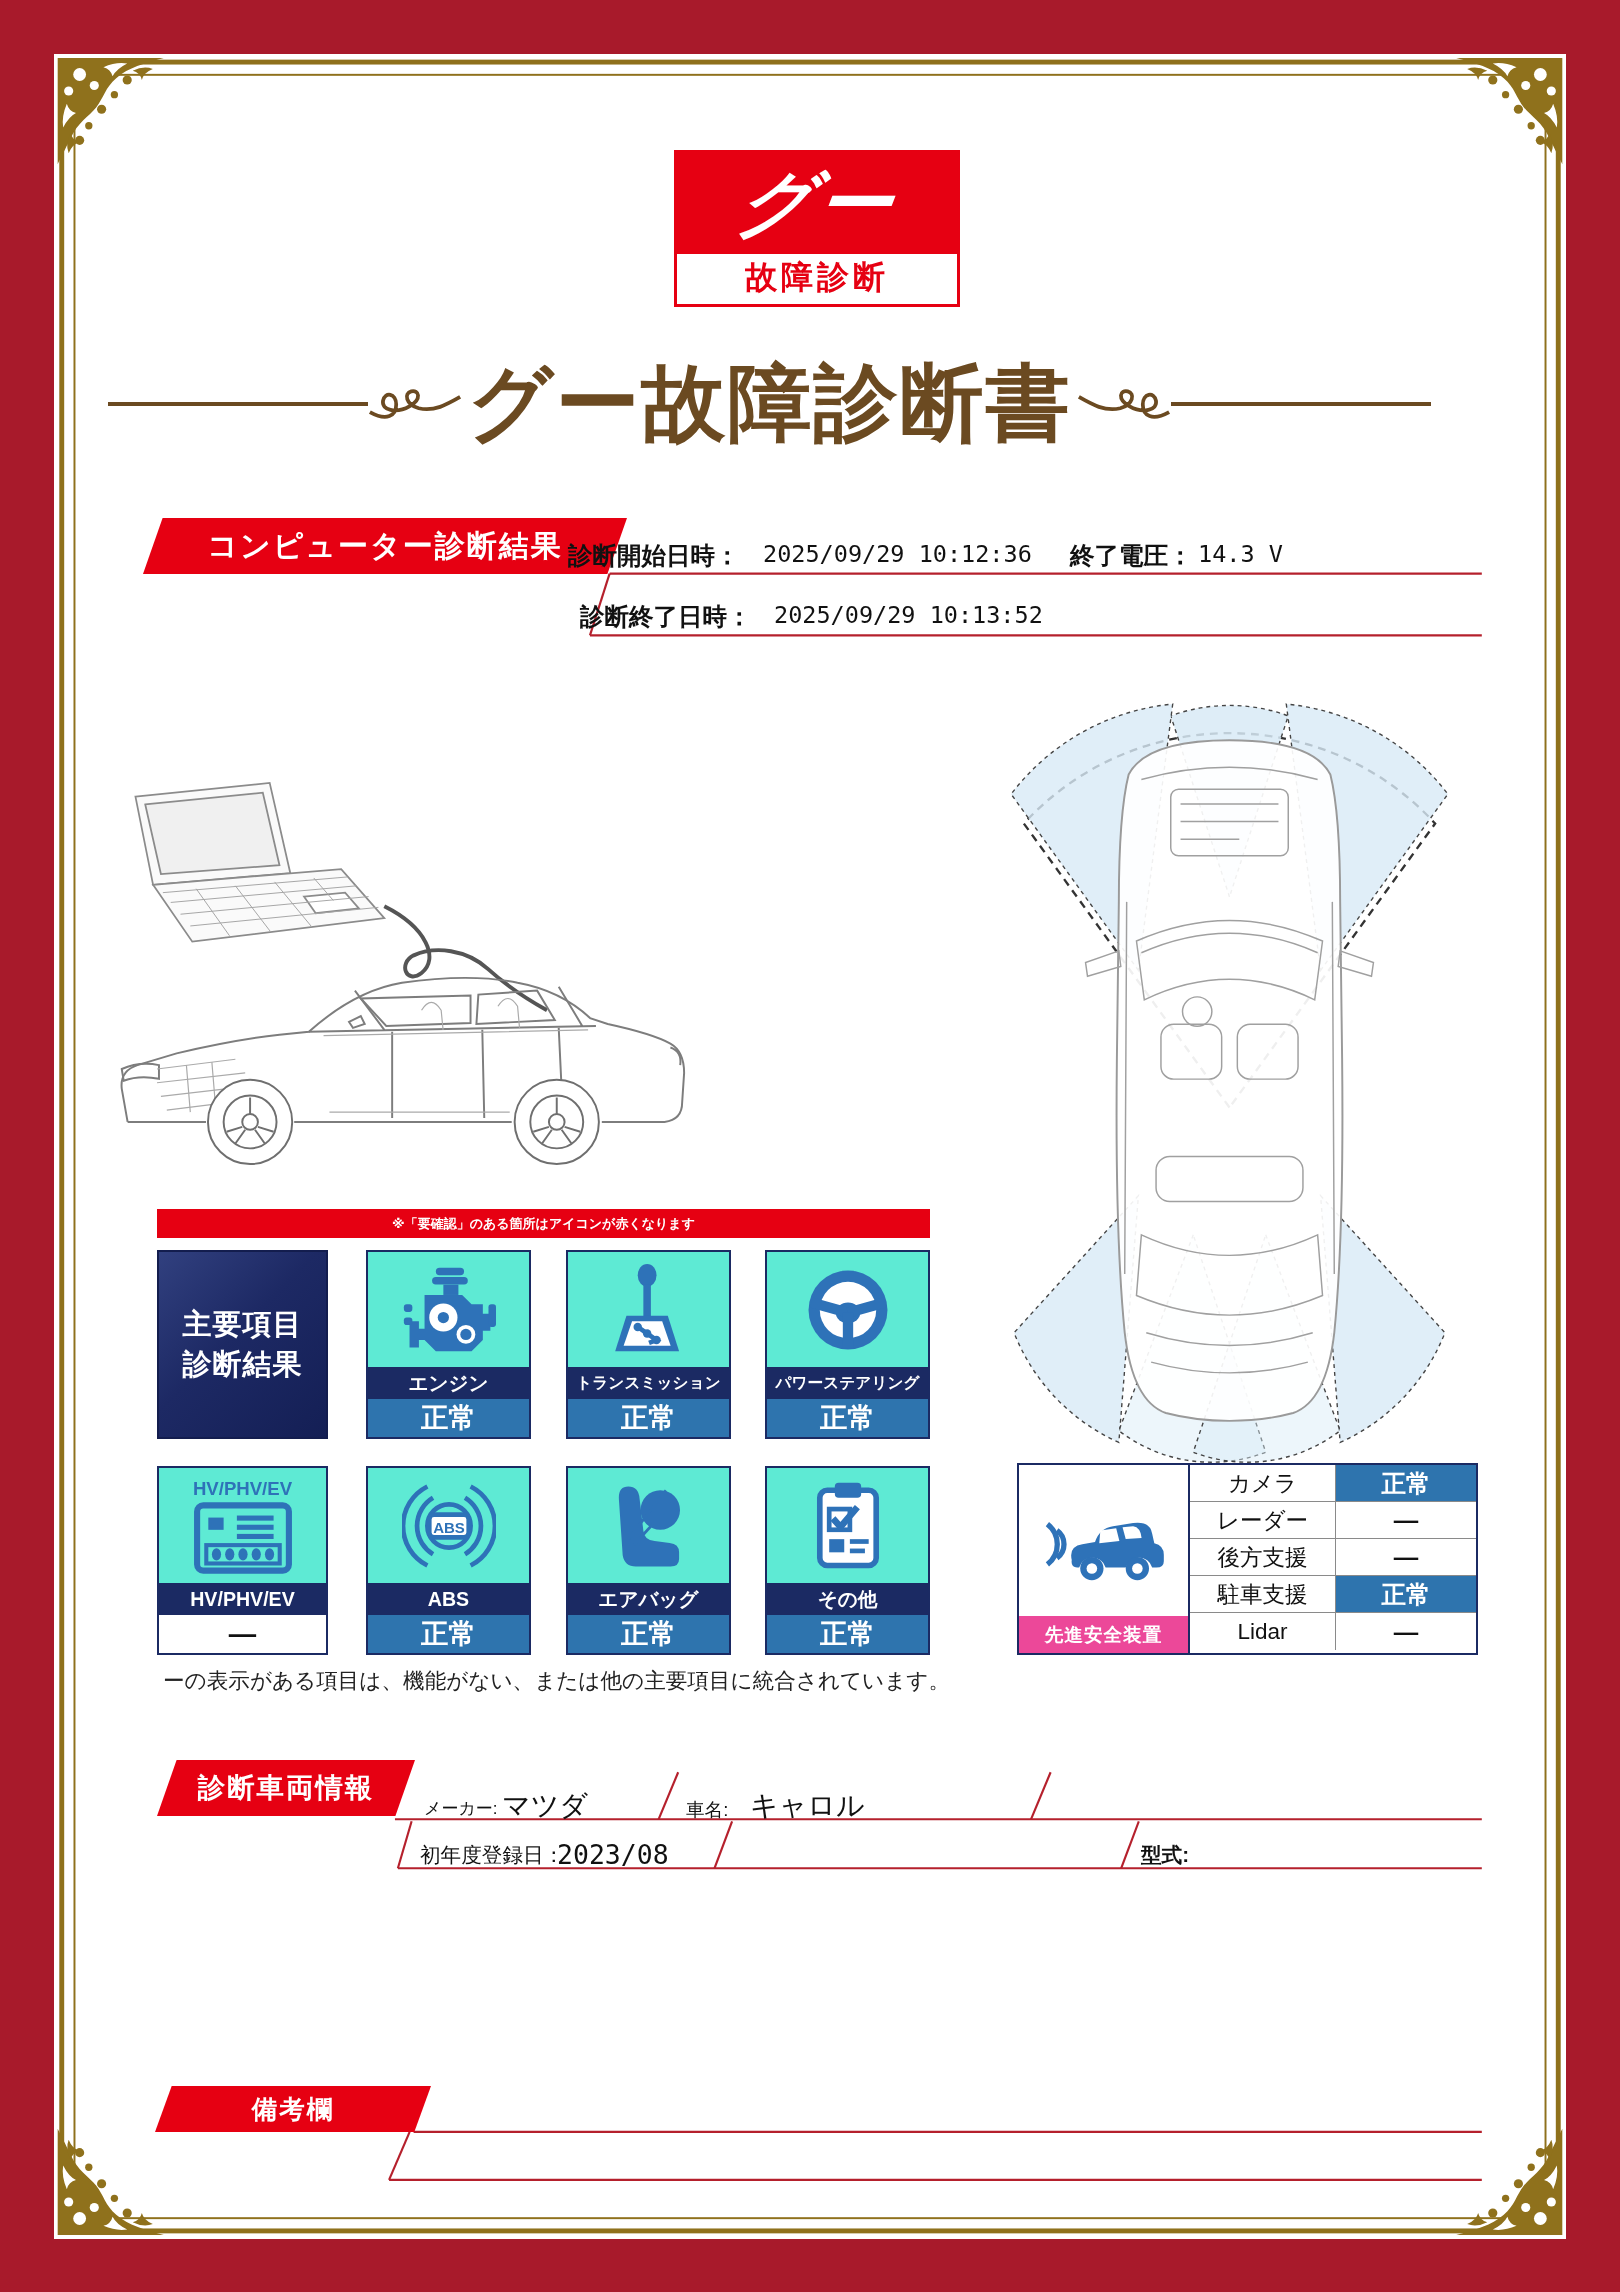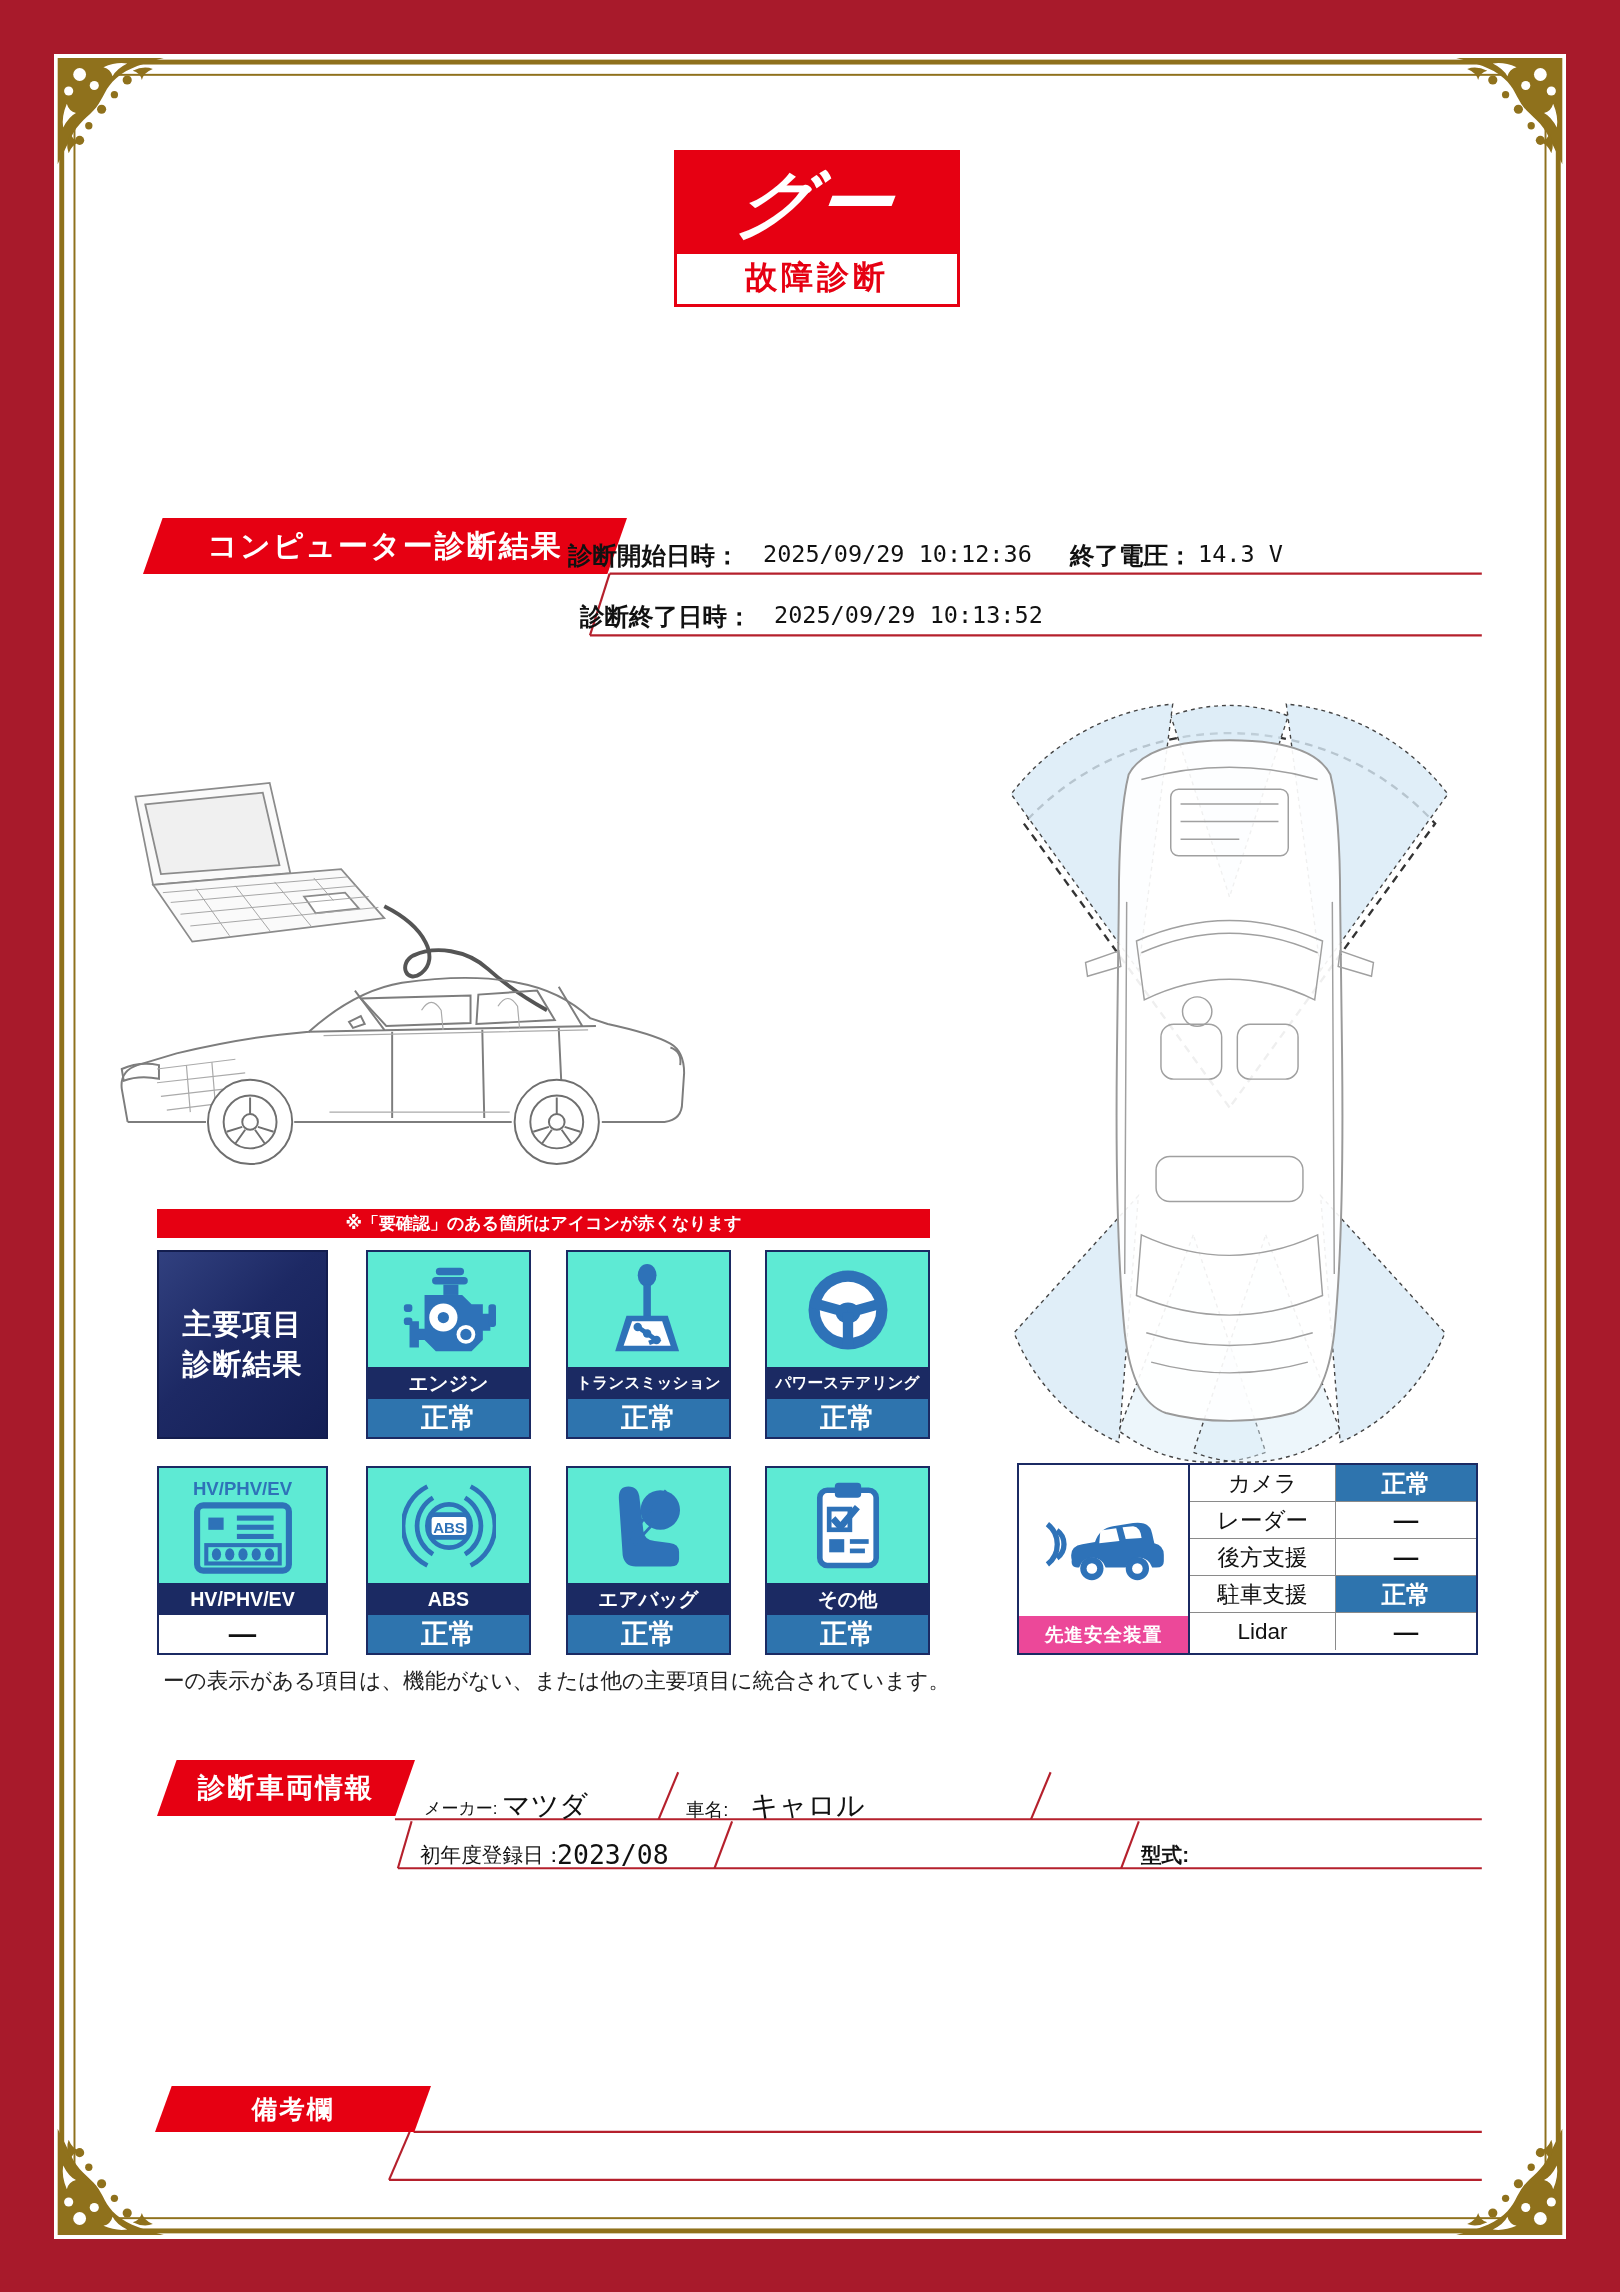--- a/index.html
+++ b/index.html
@@ -25,21 +25,21 @@
   .banner{position:absolute;background:#e60012;color:#fff;font-weight:bold;display:flex;align-items:center;justify-content:center;z-index:3;letter-spacing:2px;}
   .banner.b1{left:143px;top:518px;width:484px;height:56px;font-size:30px;clip-path:polygon(19.6px 0,100% 0,calc(100% - 19.6px) 100%,0 100%);}
   .banner.b2{left:157px;top:1760px;width:258px;height:56px;font-size:27.4px;clip-path:polygon(19.6px 0,100% 0,calc(100% - 19.6px) 100%,0 100%);}
   .banner.b3{left:155px;top:2086px;width:276px;height:46px;font-size:25.5px;clip-path:polygon(16.7px 0,100% 0,calc(100% - 16.7px) 100%,0 100%);}
   .flabel{position:absolute;font-weight:bold;color:#111;white-space:nowrap;z-index:3;}
   .fvalue{position:absolute;font-family:"DejaVu Sans Mono","Liberation Mono",monospace;color:#111;white-space:nowrap;z-index:3;}
   .fvalue-jp{position:absolute;color:#111;white-space:nowrap;z-index:3;}
   
   .illus{position:absolute;z-index:1;}
   
-  .notice{position:absolute;left:157px;top:1209px;width:773px;height:29px;background:#e60012;color:#fff;font-size:17px;font-weight:bold;display:flex;align-items:center;justify-content:center;z-index:3;}
+  .notice{position:absolute;left:157px;top:1209px;width:773px;height:29px;background:#e60012;color:#fff;font-size:13px;font-weight:bold;display:flex;align-items:center;justify-content:center;z-index:3;}
   
   .sumbox{position:absolute;left:157px;top:1250px;width:171px;height:189px;box-sizing:border-box;border:2px solid #131d4e;background:linear-gradient(135deg,#31407f 0%,#1d2964 45%,#141f55 100%);color:#fff;display:flex;flex-direction:column;align-items:center;justify-content:center;font-size:29px;font-weight:bold;line-height:1.35;z-index:3;letter-spacing:1px;}
   .card{position:absolute;width:165px;height:189px;box-sizing:border-box;border:2.9px solid #1b2a63;background:#5eead4;display:flex;flex-direction:column;z-index:3;}
   .card .icon-area{height:115px;display:flex;align-items:center;justify-content:center;flex-direction:column;}
   .card .label-bar{height:32px;background:#1b2a63;color:#fff;display:flex;align-items:center;justify-content:center;font-weight:bold;font-size:19.6px;white-space:nowrap;}
   .card .label-bar.small{font-size:15.7px;}
   .card .status{flex:1;display:flex;align-items:center;justify-content:center;font-size:27.4px;font-weight:bold;}
   .status.ok{background:#2e74ae;color:#fff;}
   .status.none{background:#fff;color:#111;}
   .hv-head{color:#2e72b8;font-size:18.6px;font-weight:bold;margin:3.9px 0 2px 0;}
@@ -122,20 +122,31 @@
     </g>
   </svg>
 
   <div class="logo">
     <div class="logo-red">
       <span class="logo-goo">グー</span>
     </div>
     <div class="logo-sub">故障診断</div>
   </div>
 
+  <div class="title-row">
+    <div class="title-line"></div>
+    <svg class="swirl" viewBox="0 0 100 44">
+      <path d="M2,30 C20,40 30,34 30,22 C30,10 18,8 16,18 C14,28 30,32 44,24 C58,16 54,6 46,8 C38,10 40,22 54,26 C70,30 84,22 98,14" stroke="#6b4a21" stroke-width="4" fill="none"></path>
+    </svg>
+    <h1 class="title-text">グー故障診断書</h1>
+    <svg class="swirl" viewBox="0 0 100 44" style="transform:scaleX(-1)">
+      <path d="M2,30 C20,40 30,34 30,22 C30,10 18,8 16,18 C14,28 30,32 44,24 C58,16 54,6 46,8 C38,10 40,22 54,26 C70,30 84,22 98,14" stroke="#6b4a21" stroke-width="4" fill="none"></path>
+    </svg>
+    <div class="title-line"></div>
+  </div>
 
   <div class="banner b1">
     <span>コンピューター診断結果</span>
   </div>
   <span class="flabel" style="left:568px;top:539px;font-size:24.5px;">診断開始日時：</span>
   <span class="fvalue" style="left:763px;top:540px;font-size:23.5px;">2025/09/29 10:12:36</span>
   <span class="flabel" style="left:1070px;top:539px;font-size:24.5px;">終了電圧：</span>
   <span class="fvalue" style="left:1198px;top:540px;font-size:23.5px;">14.3 V</span>
   <span class="flabel" style="left:580px;top:600px;font-size:24.5px;">診断終了日時：</span>
   <span class="fvalue" style="left:774px;top:601px;font-size:23.5px;">2025/09/29 10:13:52</span>

